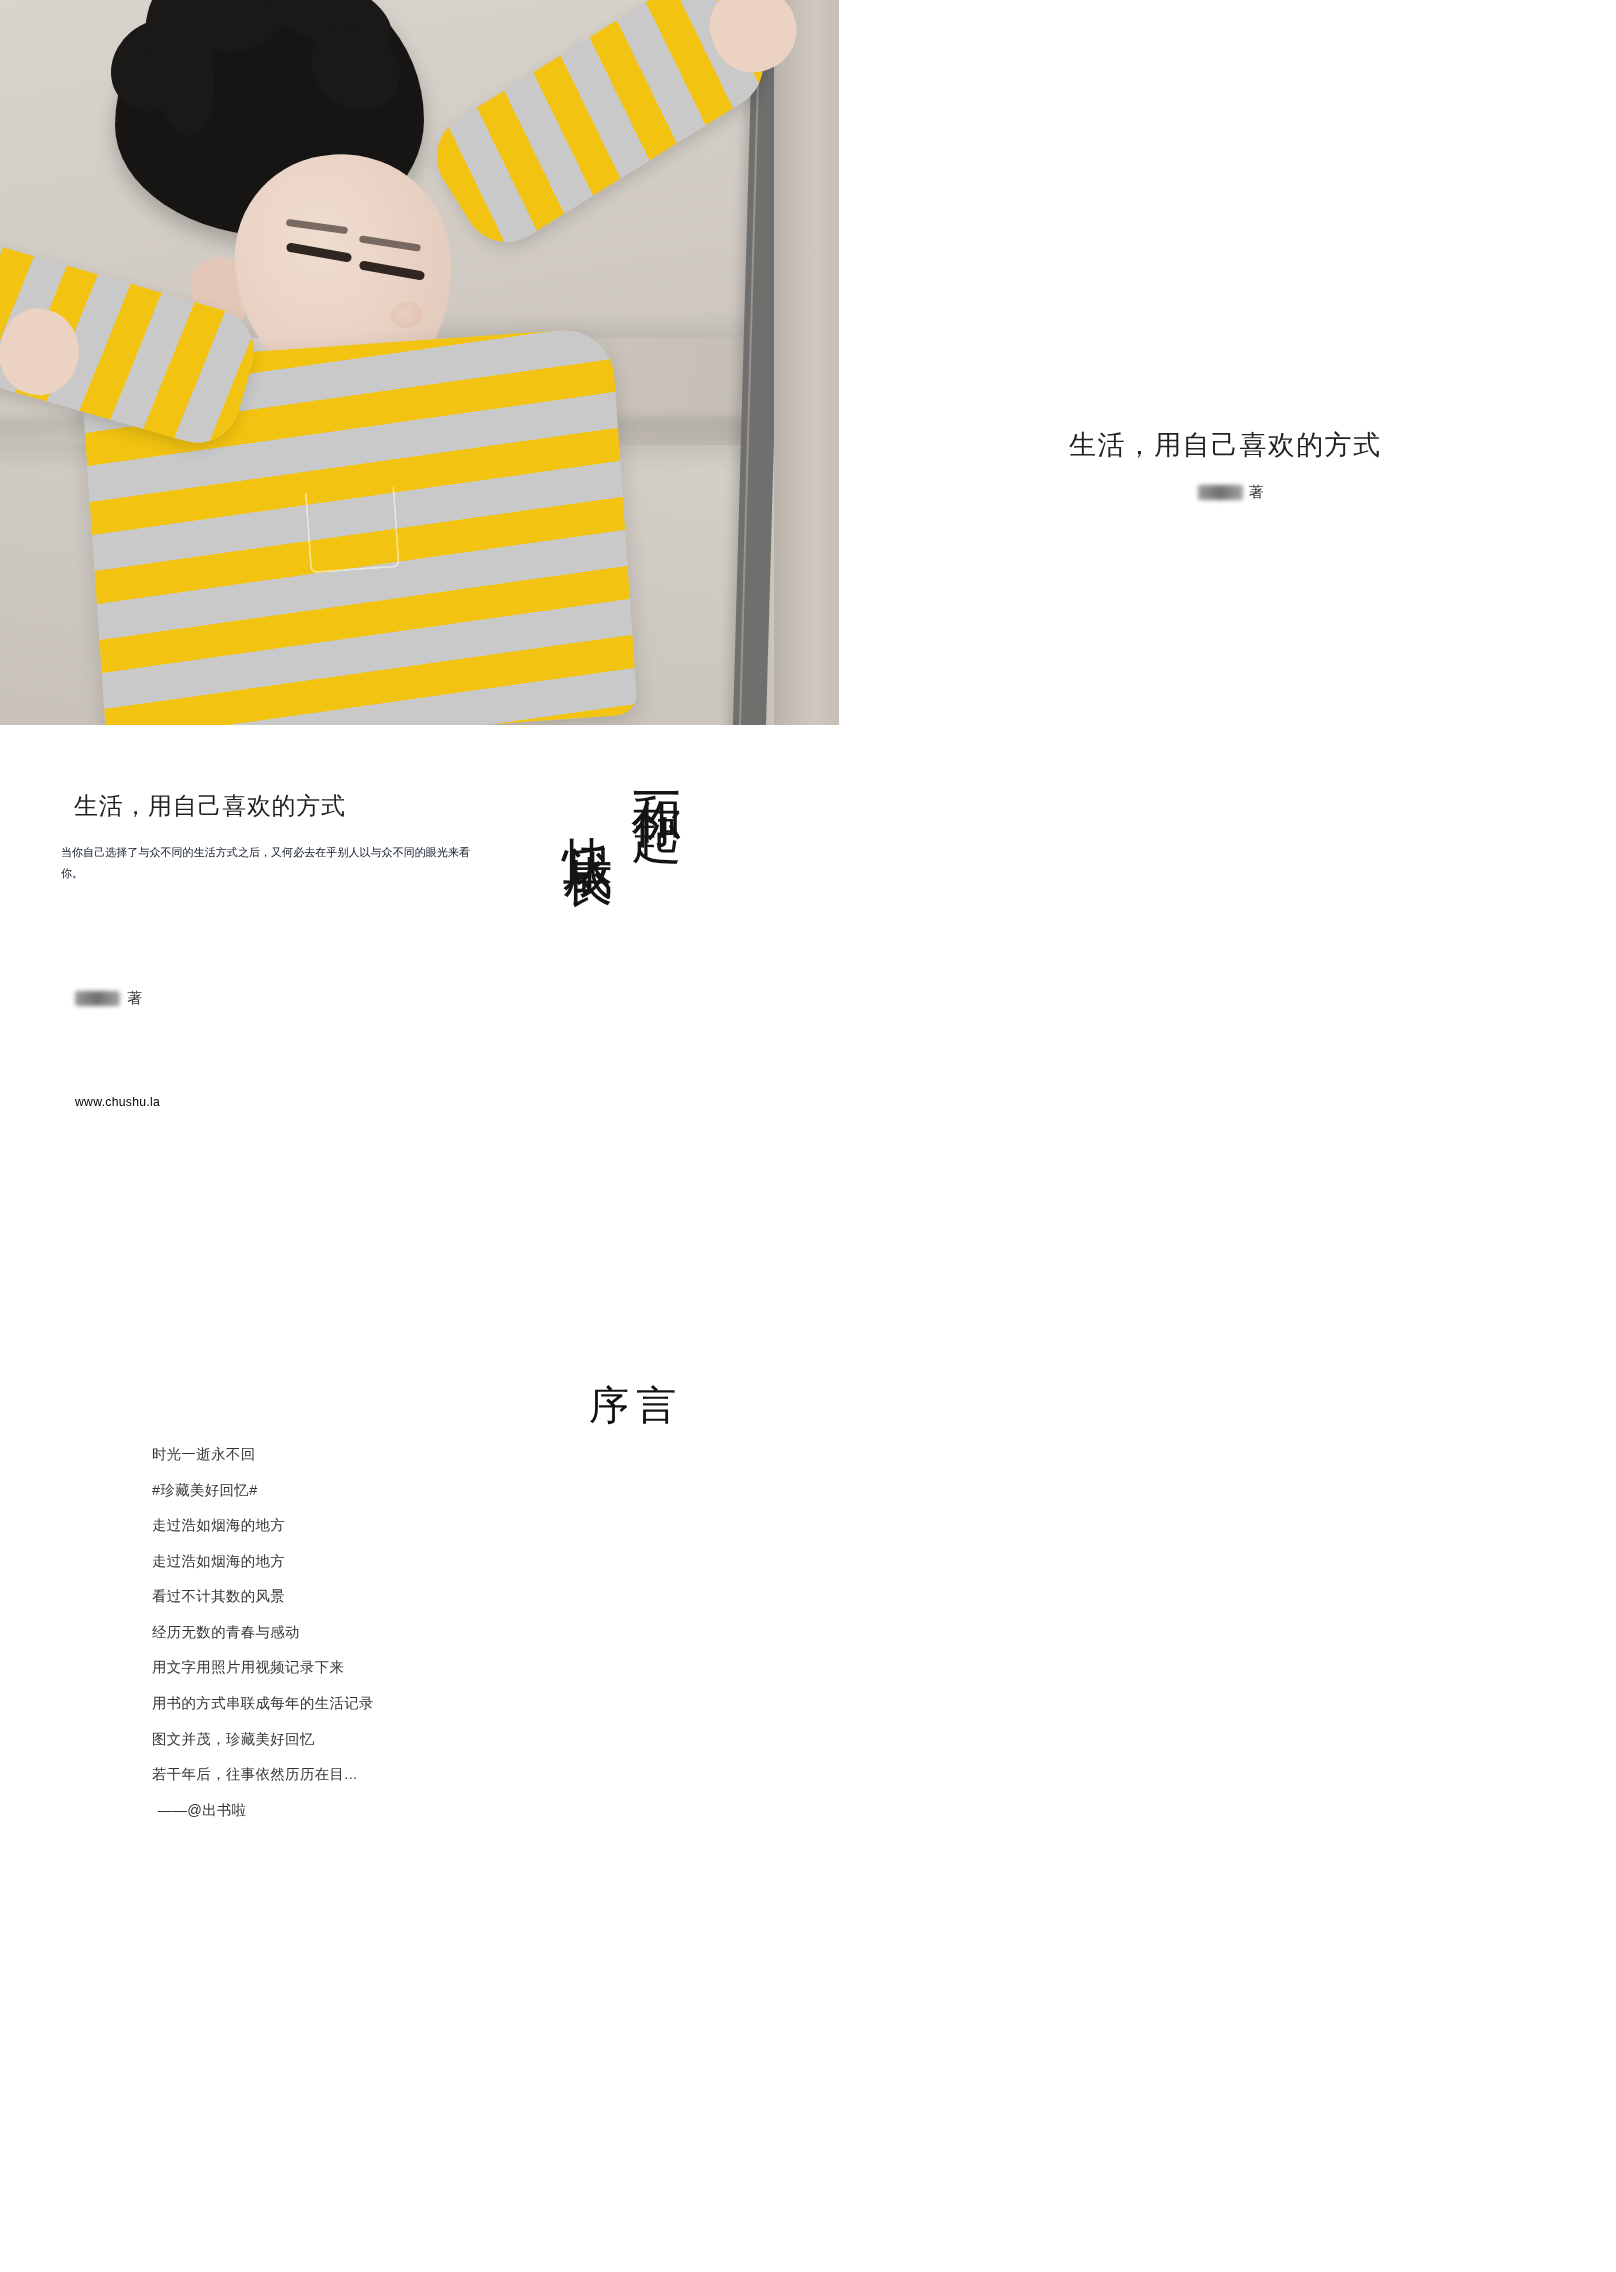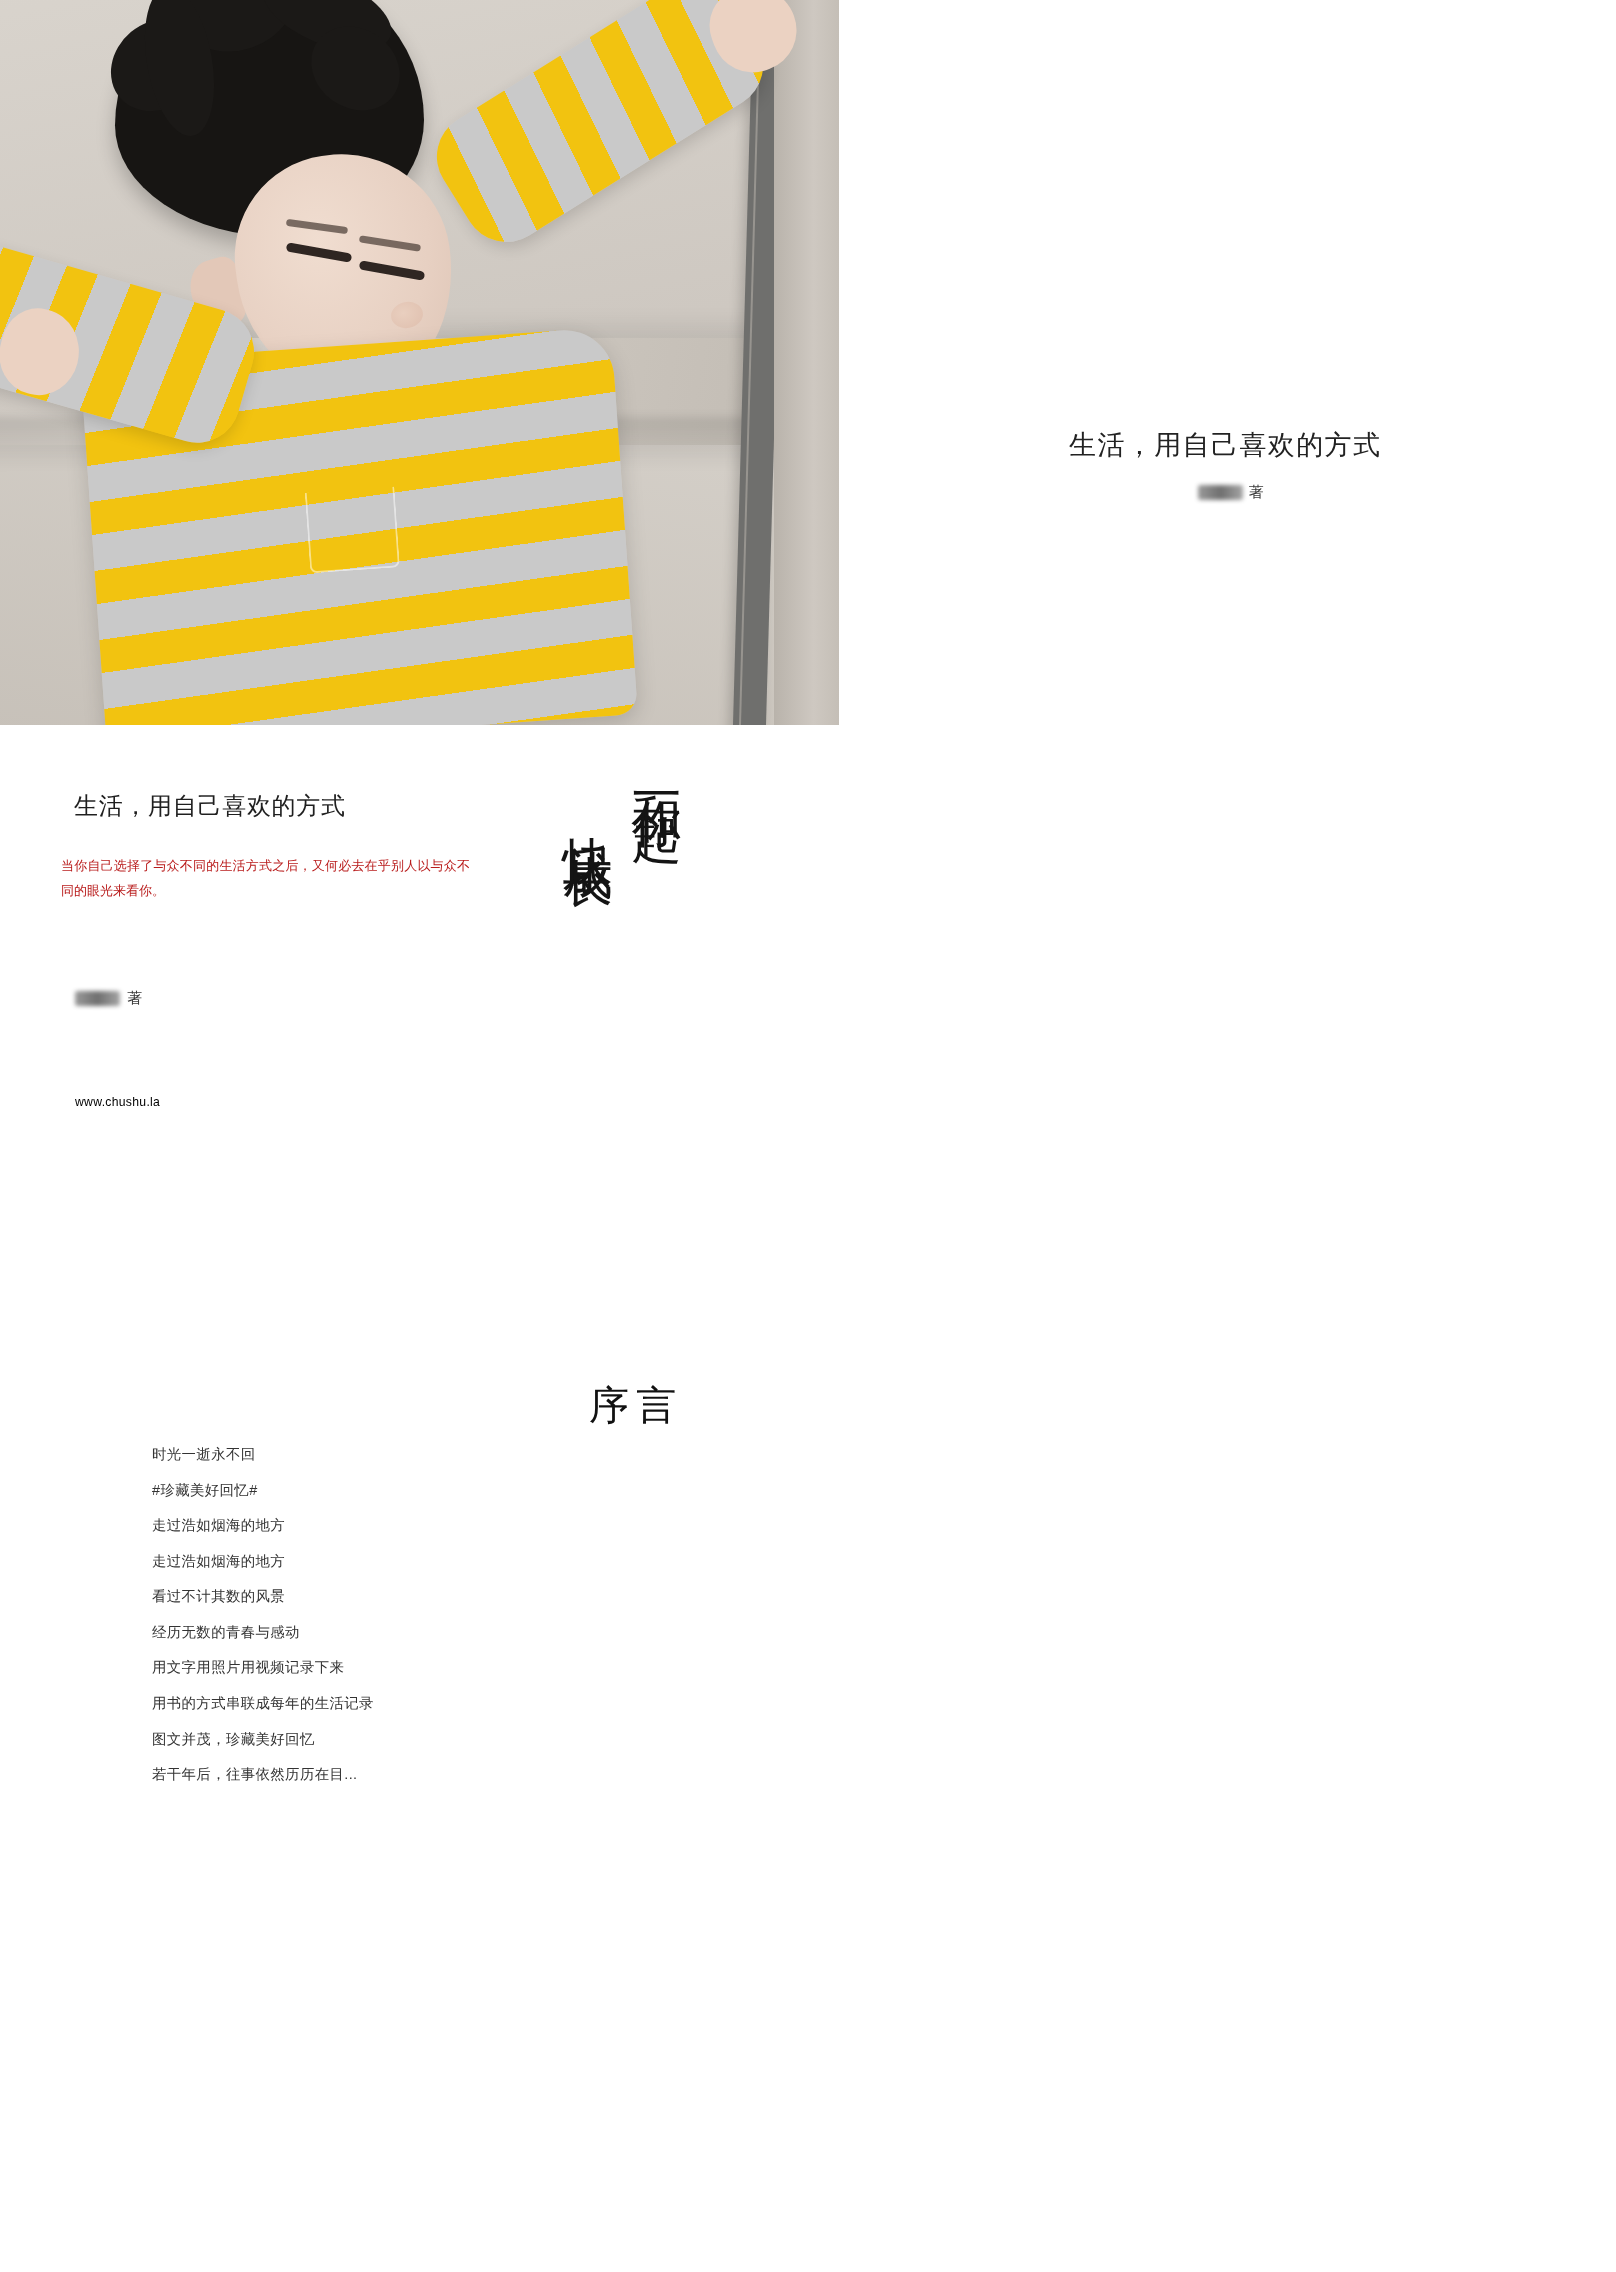--- a/index.html
+++ b/index.html
@@ -252,25 +252,25 @@
   #title-page-heading {
     position: absolute;
     left: 74px; top: 65px;
     font-size: 24px;
     letter-spacing: 0.7px;
     color: #1f1f1f;
     white-space: nowrap;
   }
   #title-page-desc {
     position: absolute;
-    left: 61px; top: 128px;
+    left: 61px; top: 117px;
     width: 409px;
-    font-size: 13px;
+    font-size: 11px;
     line-height: 1.95;
-    color: #b91c1c;
+    color: #0f172a;
     text-align: justify;
   }
   #title-page-author {
     position: absolute;
     left: 75px; top: 264px;
     display: flex;
     align-items: center;
     gap: 7.2px;
   }
   #title-page-site {
@@ -401,15 +401,16 @@
     <div class="pline">时光一逝永不回</div>
     <div class="pline">#珍藏美好回忆#</div>
     <div class="pline">走过浩如烟海的地方</div>
     <div class="pline">走过浩如烟海的地方</div>
     <div class="pline">看过不计其数的风景</div>
     <div class="pline">经历无数的青春与感动</div>
     <div class="pline">用文字用照片用视频记录下来</div>
     <div class="pline">用书的方式串联成每年的生活记录</div>
     <div class="pline">图文并茂，珍藏美好回忆</div>
     <div class="pline">若干年后，往事依然历历在目...</div>
+    <div class="pline signature">——@出书啦</div>
   </div>
 </div>
 
 
 </body></html>

